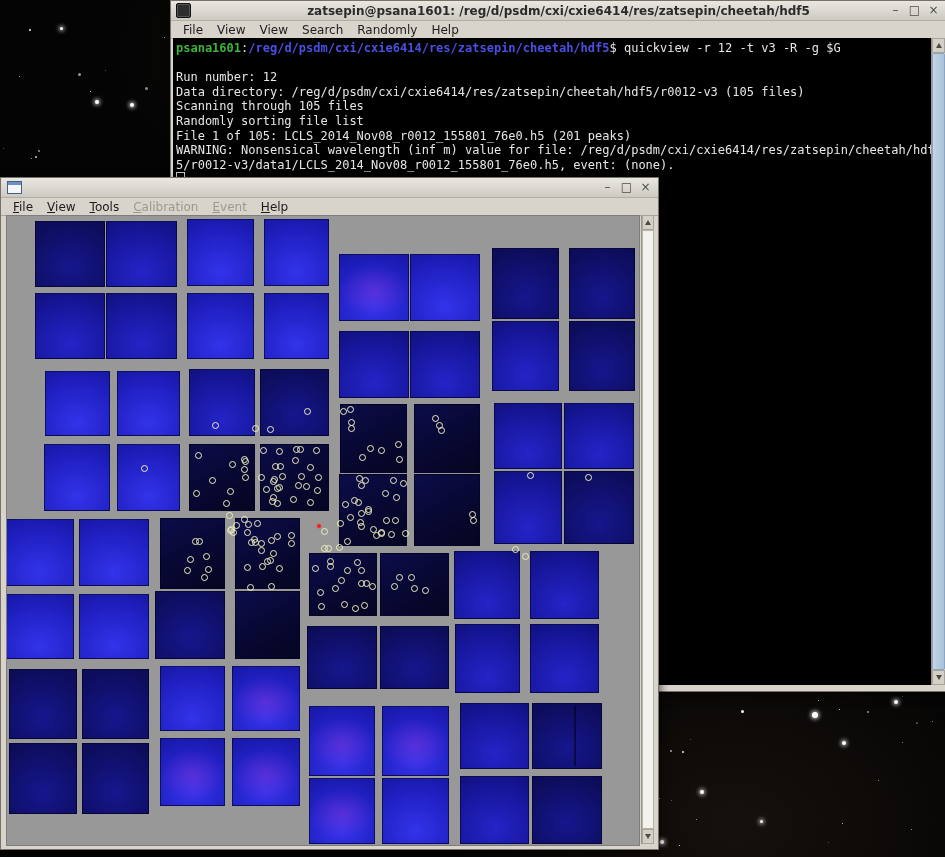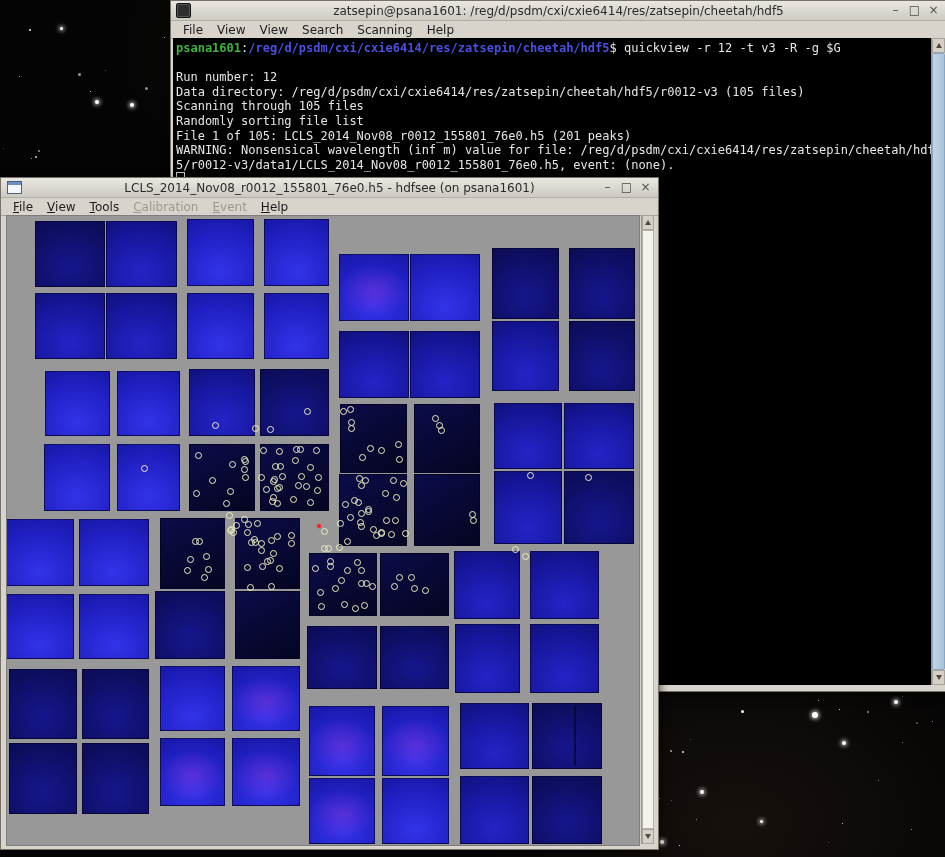--- a/index.html
+++ b/index.html
@@ -11,21 +11,21 @@
       radial-gradient(ellipse 420px 300px at 78% 96%, rgba(70,48,34,0.28), transparent 70%),
       radial-gradient(ellipse 260px 200px at 30% 6%, rgba(60,45,30,0.18), transparent 70%),
       #040404;
   }
   #stars{position:absolute;inset:0;z-index:0;}
   .star{position:absolute;background:#fff;border-radius:50%;}
 
   
   .window{position:absolute;background:#d8d4cc;border:1px solid #76726a;box-shadow:2px 3px 8px rgba(0,0,0,0.55);}
   .titlebar{position:relative;height:19px;background:linear-gradient(#eae7e1,#cdcac2);border-bottom:1px solid #b2aea6;display:flex;align-items:center;}
-  .titlebar .title{position:absolute;left:0;right:0;text-align:center;font-size:12px;font-weight:normal;color:#2b2b2b;white-space:nowrap;overflow:hidden;}
+  .titlebar .title{position:absolute;left:0;right:0;text-align:center;font-size:12px;font-weight:bold;color:#2b2b2b;white-space:nowrap;overflow:hidden;}
   .controls{position:absolute;right:4px;top:1px;display:flex;gap:2px;z-index:2;}
   .wc{width:17px;height:16px;display:inline-flex;align-items:center;justify-content:center;font-size:12px;color:#4c4c4c;font-family:"DejaVu Sans",sans-serif;cursor:default;}
   .menubar{height:17px;background:#d8d4cc;border-bottom:1px solid #aaa69e;display:flex;align-items:center;padding-left:5px;}
   .mi{font-size:12px;color:#1c1c1c;padding:0 7px;white-space:nowrap;}
   .mi.dis{color:#9d998f;}
   .mi u{text-decoration:underline;}
 
   
   #terminal{left:170px;top:0;width:775px;height:690px;z-index:1;}
   .term-app-icon{width:13px;height:13px;margin-left:5px;background:#2e2e2e;border:1px solid #111;border-radius:2px;box-shadow:inset 0 0 0 1px #555;position:relative;z-index:2;}
@@ -275,41 +275,40 @@
         <span class="wc">–</span>
         <span class="wc">□</span>
         <span class="wc">×</span>
       </span>
   </div>
   <div class="menubar" id="term-menu">
       <span class="mi">File</span>
       <span class="mi">View</span>
       <span class="mi">View</span>
       <span class="mi">Search</span>
-      <span class="mi">Scanning</span>
+      <span class="mi">Randomly</span>
       <span class="mi">Help</span>
     </div>
   <div class="term-screen">
     <div id="term-text"><div class="tline"><span class="tbold" style="color: rgb(61, 180, 61);">psana1601</span><span>:</span><span class="tbold" style="color: rgb(74, 80, 226);">/reg/d/psdm/cxi/cxie6414/res/zatsepin/cheetah/hdf5</span><span>$ </span><span>quickview -r 12 -t v3 -R -g $G</span></div><div class="tline">&nbsp;</div><div class="tline">Run number: 12</div><div class="tline">Data directory: /reg/d/psdm/cxi/cxie6414/res/zatsepin/cheetah/hdf5/r0012-v3 (105 files)</div><div class="tline">Scanning through 105 files</div><div class="tline">Randomly sorting file list</div><div class="tline">File 1 of 105: LCLS_2014_Nov08_r0012_155801_76e0.h5 (201 peaks)</div><div class="tline">WARNING: Nonsensical wavelength (inf m) value for file: /reg/d/psdm/cxi/cxie6414/res/zatsepin/cheetah/hdf</div><div class="tline">5/r0012-v3/data1/LCLS_2014_Nov08_r0012_155801_76e0.h5, event: (none).</div><div class="tline"><span class="cursorbox"></span></div></div>
   </div>
   <div class="vscroll" id="term-scroll">
     <div class="sb-btn">
         <span class="tri-up"></span>
       </div>
     <div class="sb-handle"></div>
     <div class="sb-btn">
         <span class="tri-down"></span>
       </div>
   </div>
 </div>
 
 <div id="hdfsee" class="window">
   <div class="titlebar">
     <span class="hdf-app-icon"></span>
-    <span class="title">LCLS_2014_Nov08_r0012_155801_76e0.h5 - hdfsee (on psana1601)</span>
     <span class="controls" id="hdf-controls">
         <span class="wc">–</span>
         <span class="wc">□</span>
         <span class="wc">×</span>
       </span>
   </div>
   <div class="menubar" id="hdf-menu">
       <span class="mi"><u>F</u>ile</span>
       <span class="mi"><u>V</u>iew</span>
       <span class="mi"><u>T</u>ools</span>

